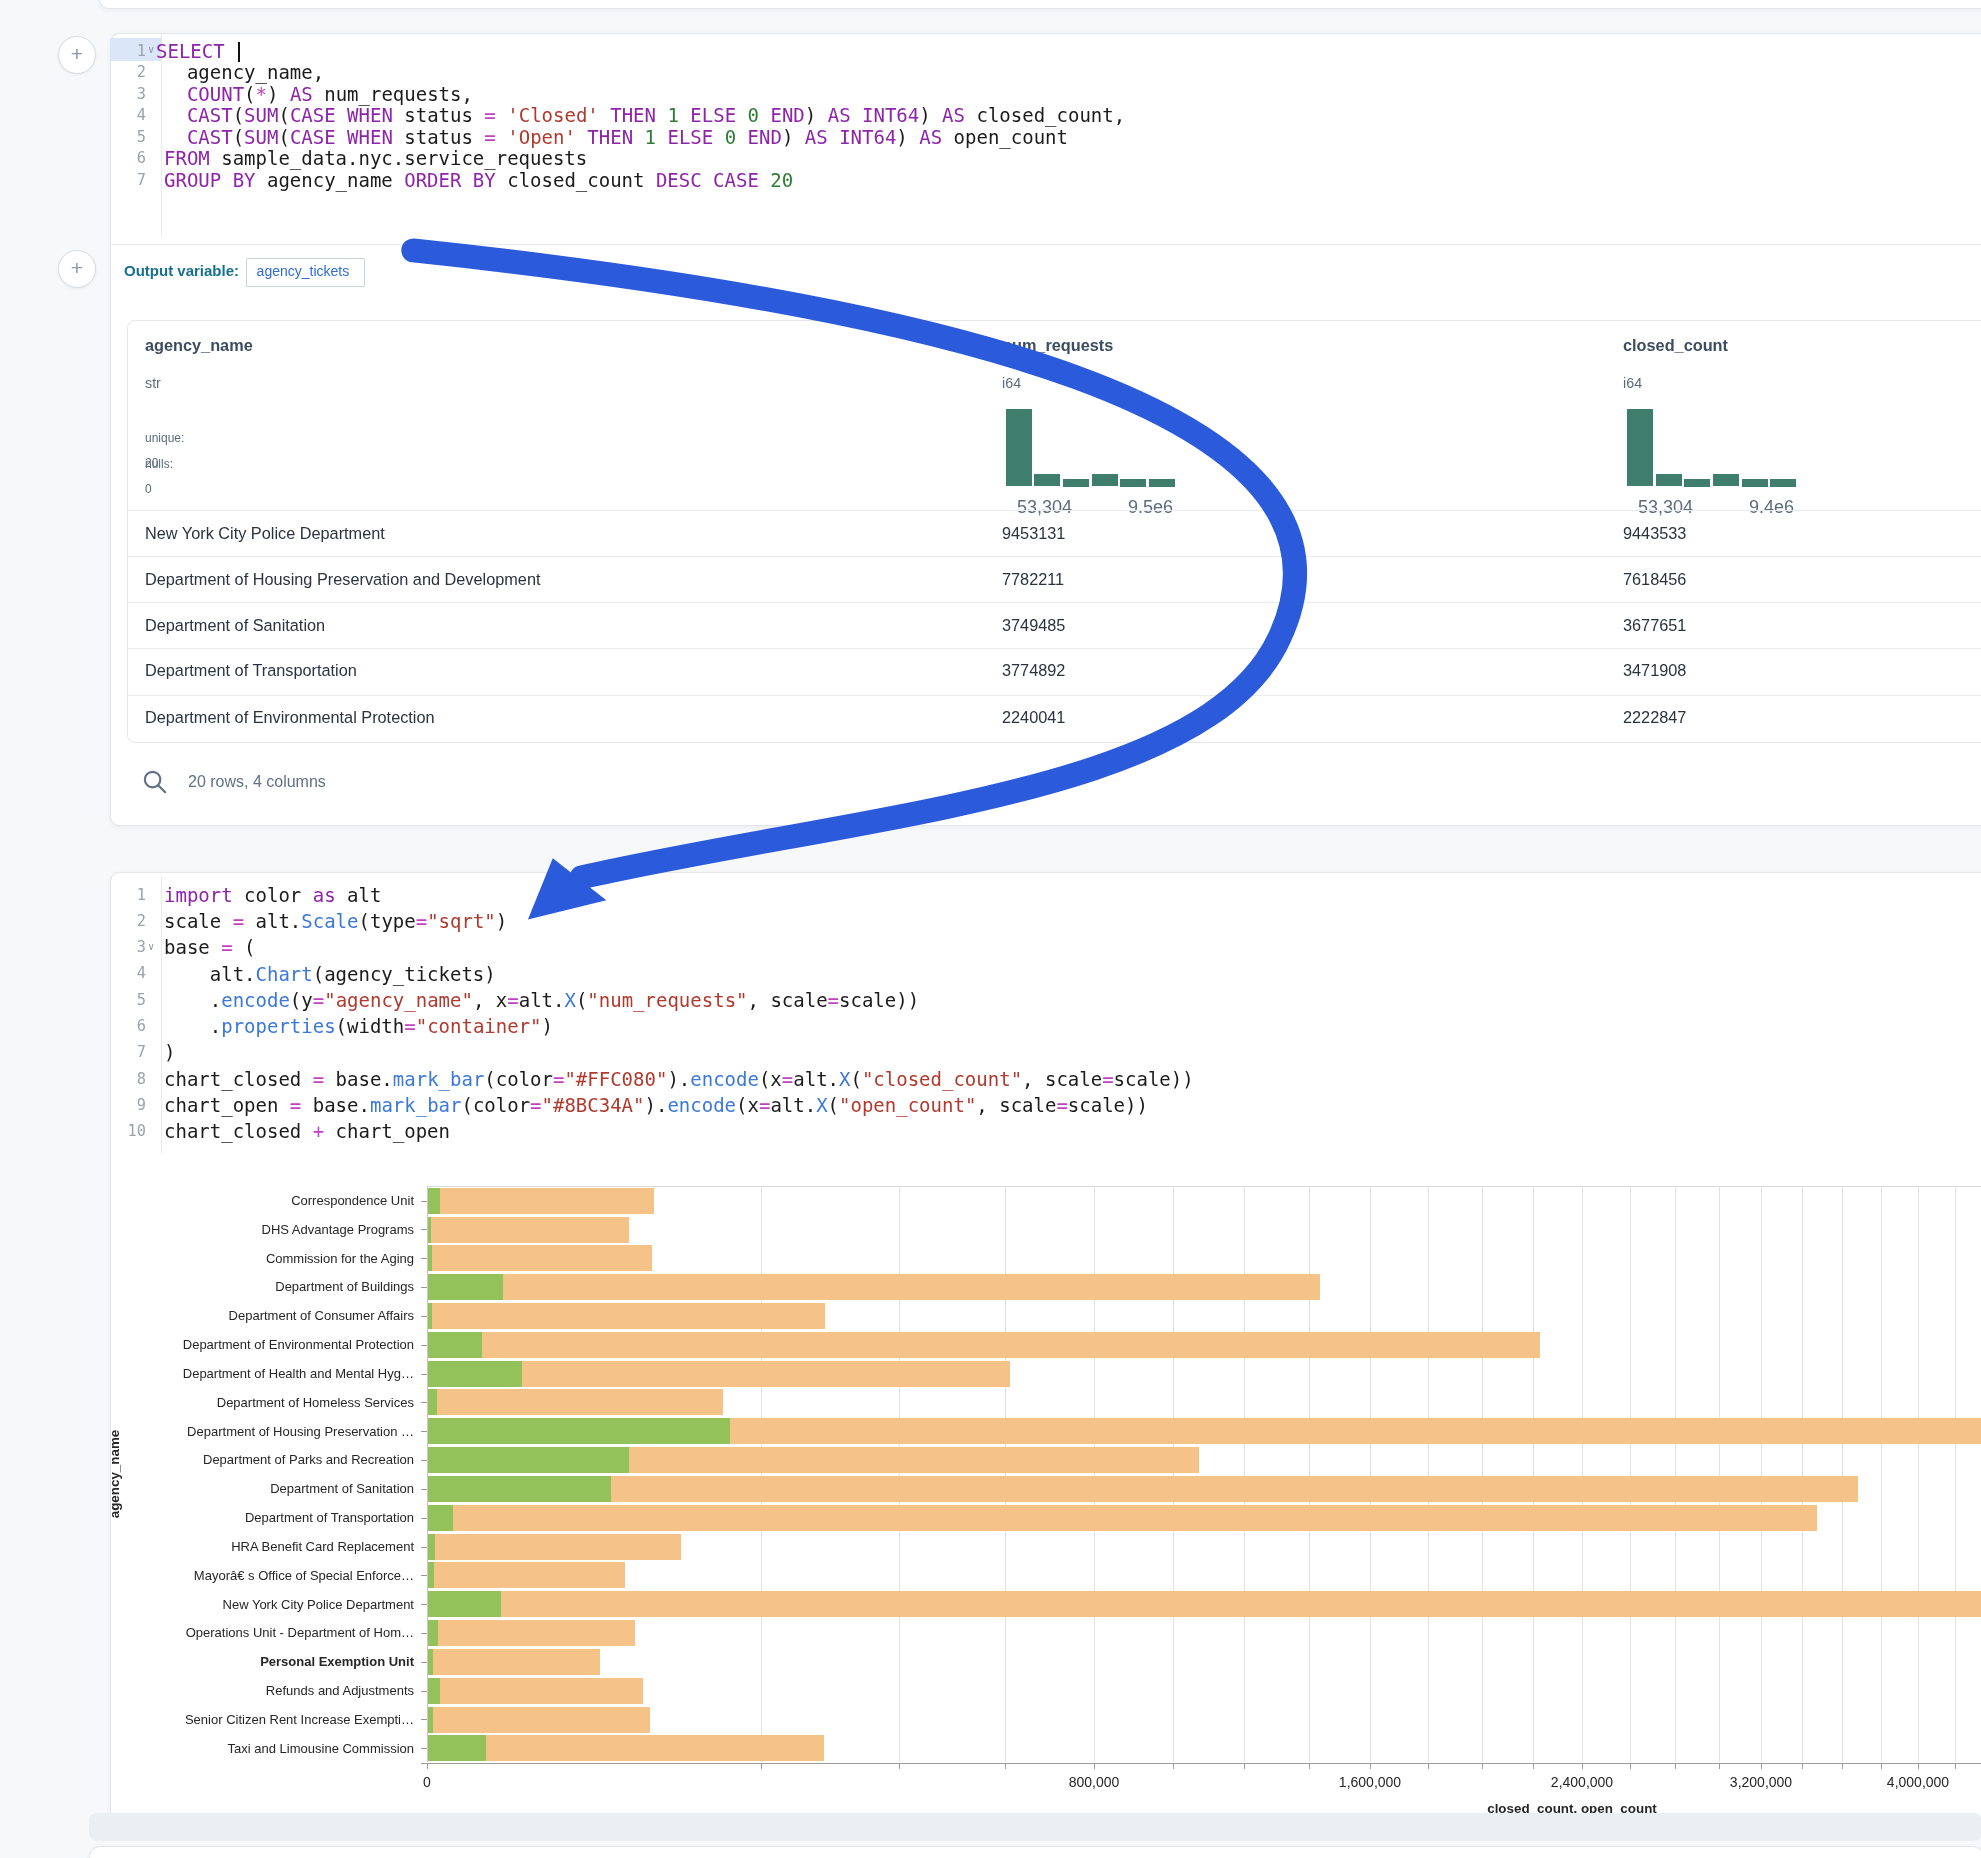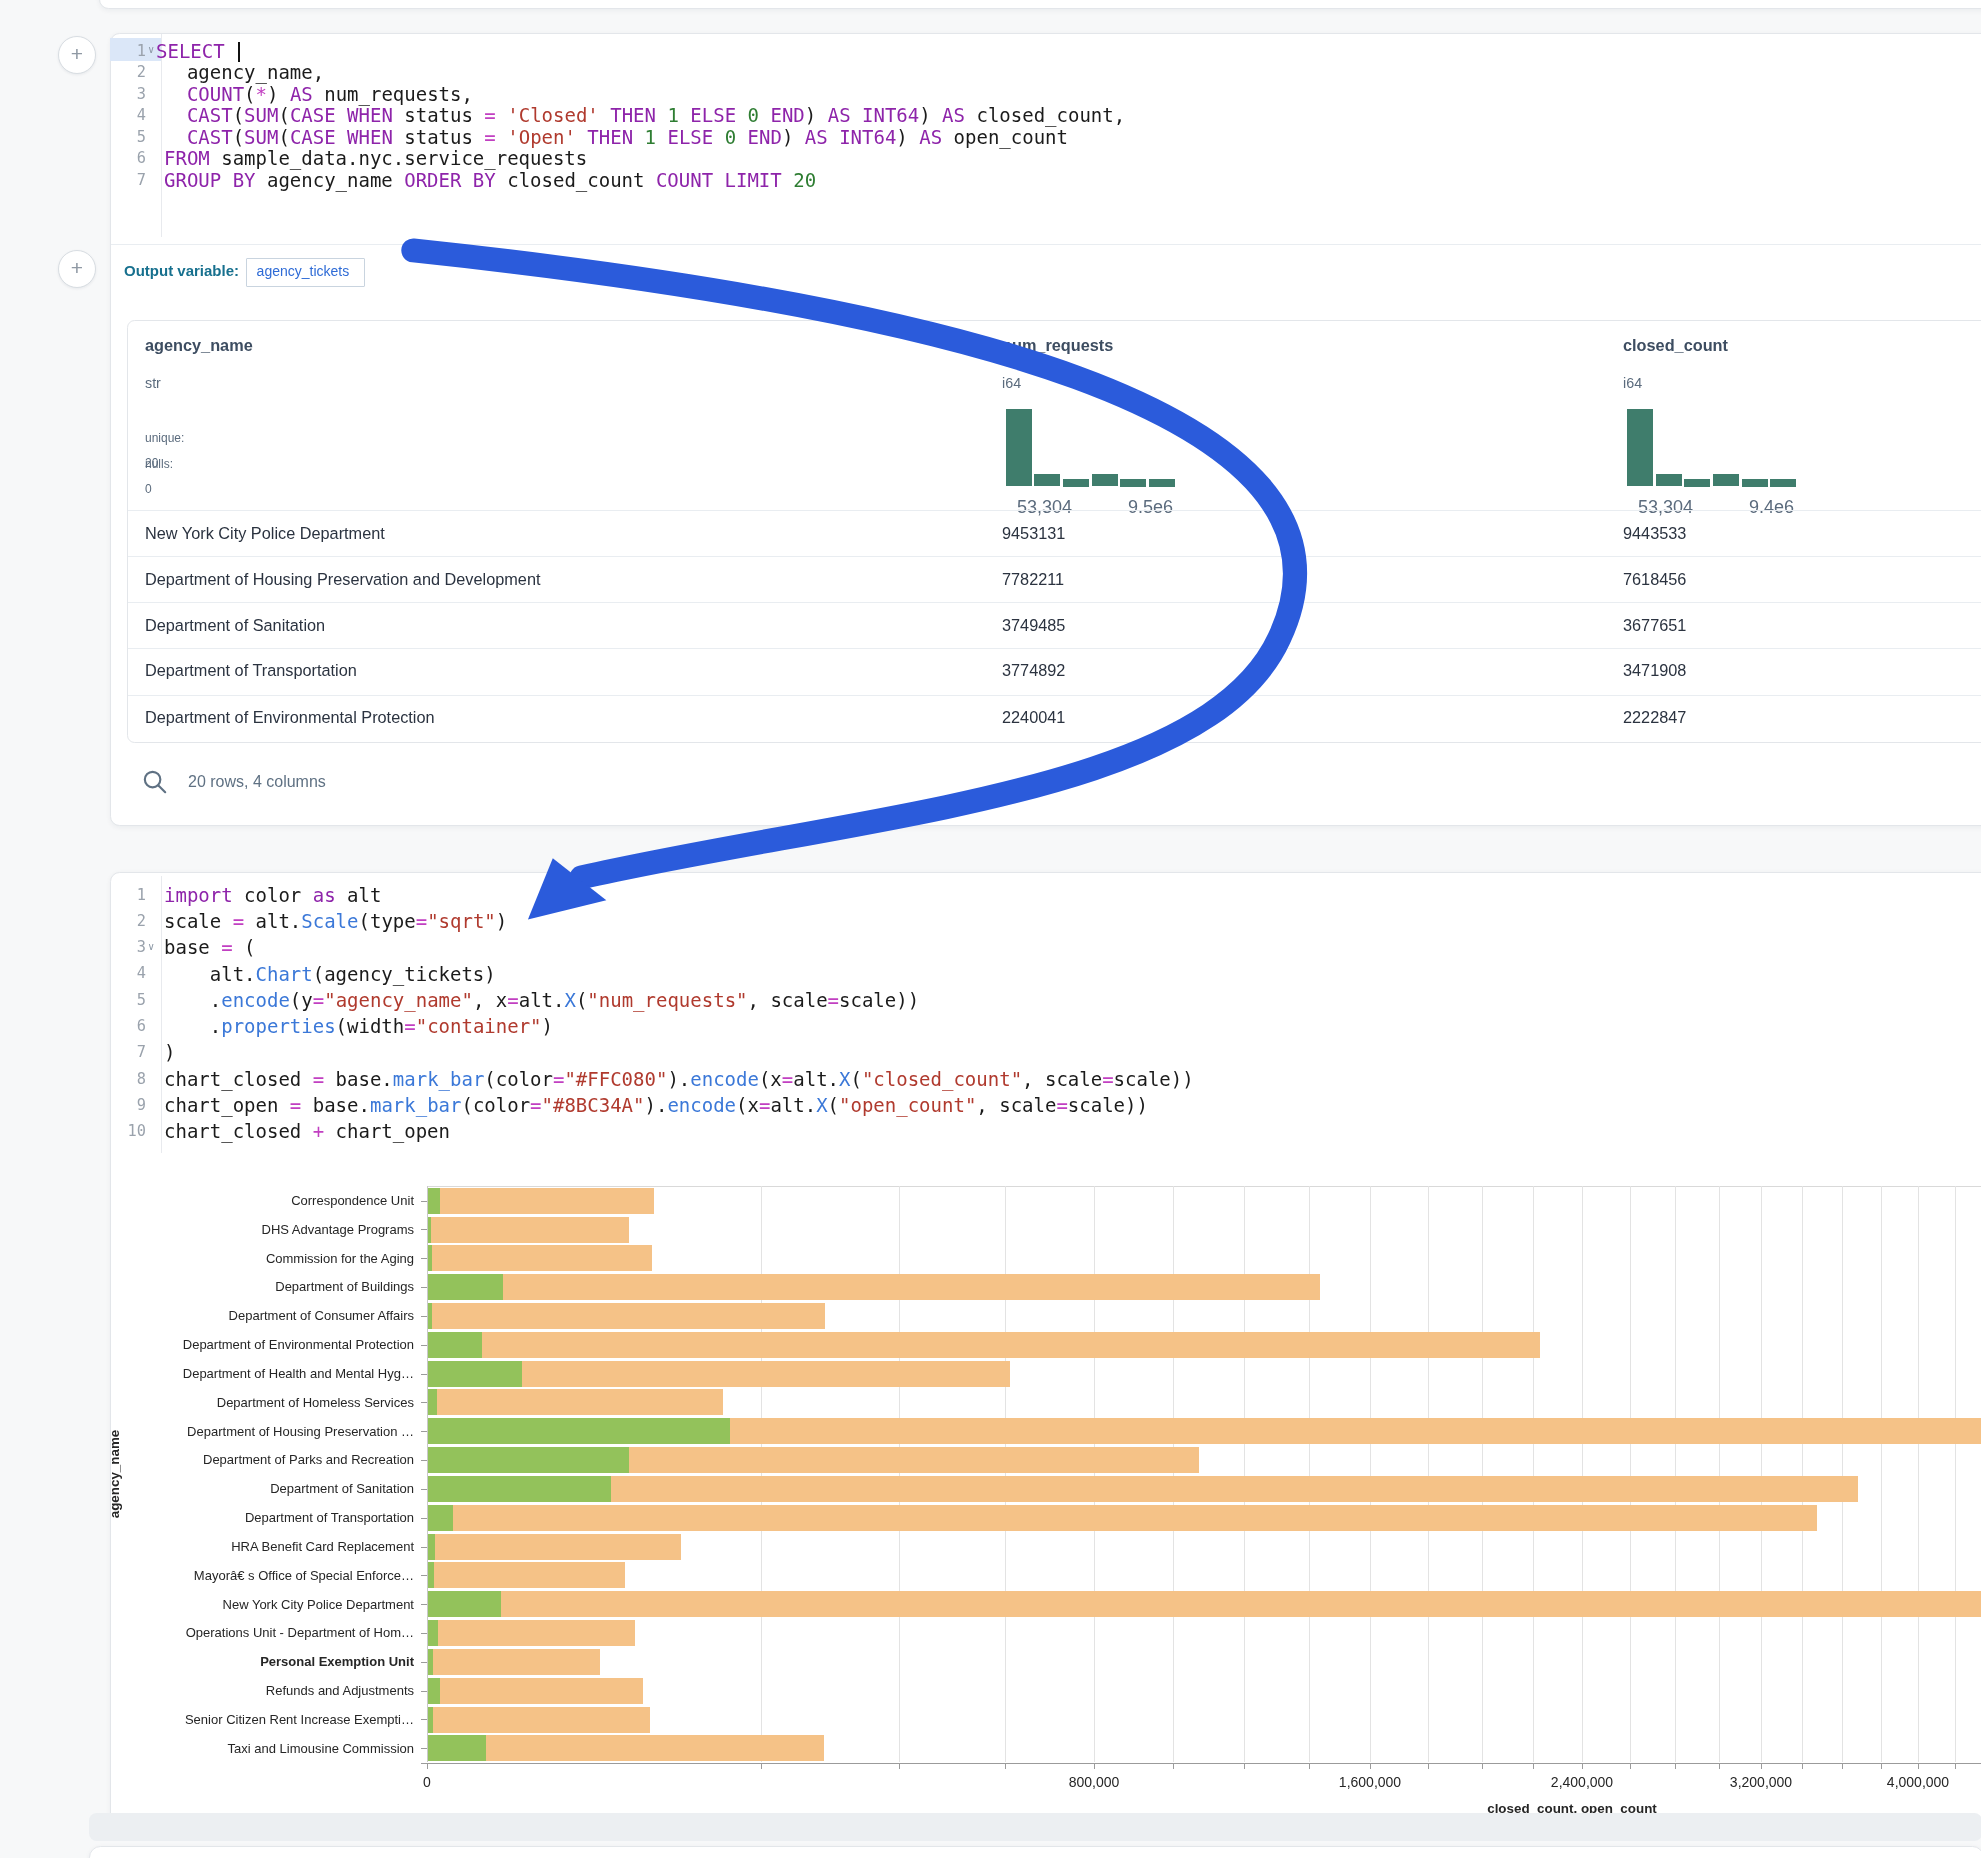--- a/index.html
+++ b/index.html
@@ -69,21 +69,21 @@
       <div class="codeline" style="left: 54px; top: 27px; height: 21.5px;"><span class="c-txt">  agency_name,</span></div>
       <div class="lnum" style="left: 0px; top: 51px;">3</div>
       <div class="codeline" style="left: 54px; top: 49px; height: 21.5px;"><span class="c-txt">  </span><span class="c-kw">COUNT</span><span class="c-txt">(</span><span class="c-op">*</span><span class="c-txt">) </span><span class="c-kw">AS</span><span class="c-txt"> num_requests,</span></div>
       <div class="lnum" style="left: 0px; top: 72px;">4</div>
       <div class="codeline" style="left: 54px; top: 70px; height: 21.5px;"><span class="c-txt">  </span><span class="c-kw">CAST</span><span class="c-txt">(</span><span class="c-kw">SUM</span><span class="c-txt">(</span><span class="c-kw">CASE WHEN</span><span class="c-txt"> status </span><span class="c-op">=</span><span class="c-txt"> </span><span class="c-str">'Closed'</span><span class="c-txt"> </span><span class="c-kw">THEN</span><span class="c-txt"> </span><span class="c-num">1</span><span class="c-txt"> </span><span class="c-kw">ELSE</span><span class="c-txt"> </span><span class="c-num">0</span><span class="c-txt"> </span><span class="c-kw">END</span><span class="c-txt">) </span><span class="c-kw">AS INT64</span><span class="c-txt">) </span><span class="c-kw">AS</span><span class="c-txt"> closed_count,</span></div>
       <div class="lnum" style="left: 0px; top: 94px;">5</div>
       <div class="codeline" style="left: 54px; top: 92px; height: 21.5px;"><span class="c-txt">  </span><span class="c-kw">CAST</span><span class="c-txt">(</span><span class="c-kw">SUM</span><span class="c-txt">(</span><span class="c-kw">CASE WHEN</span><span class="c-txt"> status </span><span class="c-op">=</span><span class="c-txt"> </span><span class="c-str">'Open'</span><span class="c-txt"> </span><span class="c-kw">THEN</span><span class="c-txt"> </span><span class="c-num">1</span><span class="c-txt"> </span><span class="c-kw">ELSE</span><span class="c-txt"> </span><span class="c-num">0</span><span class="c-txt"> </span><span class="c-kw">END</span><span class="c-txt">) </span><span class="c-kw">AS INT64</span><span class="c-txt">) </span><span class="c-kw">AS</span><span class="c-txt"> open_count</span></div>
       <div class="lnum" style="left: 0px; top: 115px;">6</div>
       <div class="codeline" style="left: 54px; top: 113px; height: 21.5px;"><span class="c-kw">FROM</span><span class="c-txt"> sample_data.nyc.service_requests</span></div>
       <div class="lnum" style="left: 0px; top: 137px;">7</div>
-      <div class="codeline" style="left: 54px; top: 135px; height: 21.5px;"><span class="c-kw">GROUP BY</span><span class="c-txt"> agency_name </span><span class="c-kw">ORDER BY</span><span class="c-txt"> closed_count </span><span class="c-kw">COUNT LIMIT</span><span class="c-txt"> </span><span class="c-num">20</span></div>
+      <div class="codeline" style="left: 54px; top: 135px; height: 21.5px;"><span class="c-kw">GROUP BY</span><span class="c-txt"> agency_name </span><span class="c-kw">ORDER BY</span><span class="c-txt"> closed_count </span><span class="c-kw">DESC CASE</span><span class="c-txt"> </span><span class="c-num">20</span></div>
     </div>
 
   <div class="abs" style="left:111px;top:244px;width:1900px;height:54px;border-top:1px solid #e9edf1;"></div>
   <div class="outvar-label" style="left:124px;top:262px;">Output variable:</div>
   <div class="outvar-pill" style="left:246px;top:258px;width:107px;height:19px;">
     <span>agency_tickets</span>
   </div>
 
   <div class="panel" style="left:127px;top:320px;width:1885px;height:421px;border-radius:7.6px;box-shadow:none;"></div>
   <div class="abs" id="table-area" style="left:0;top:0;">

